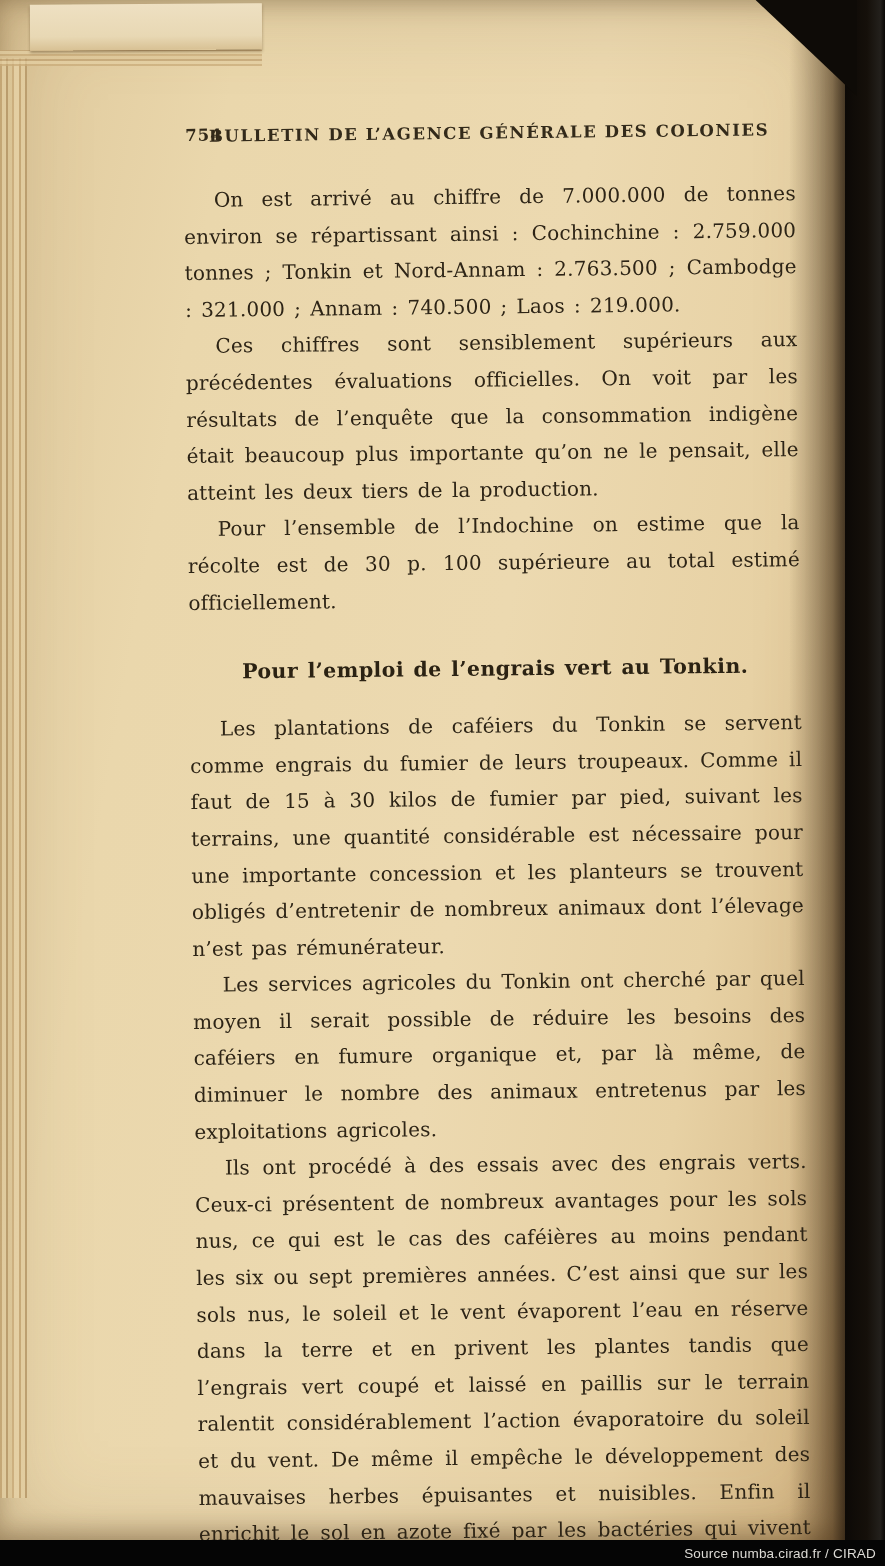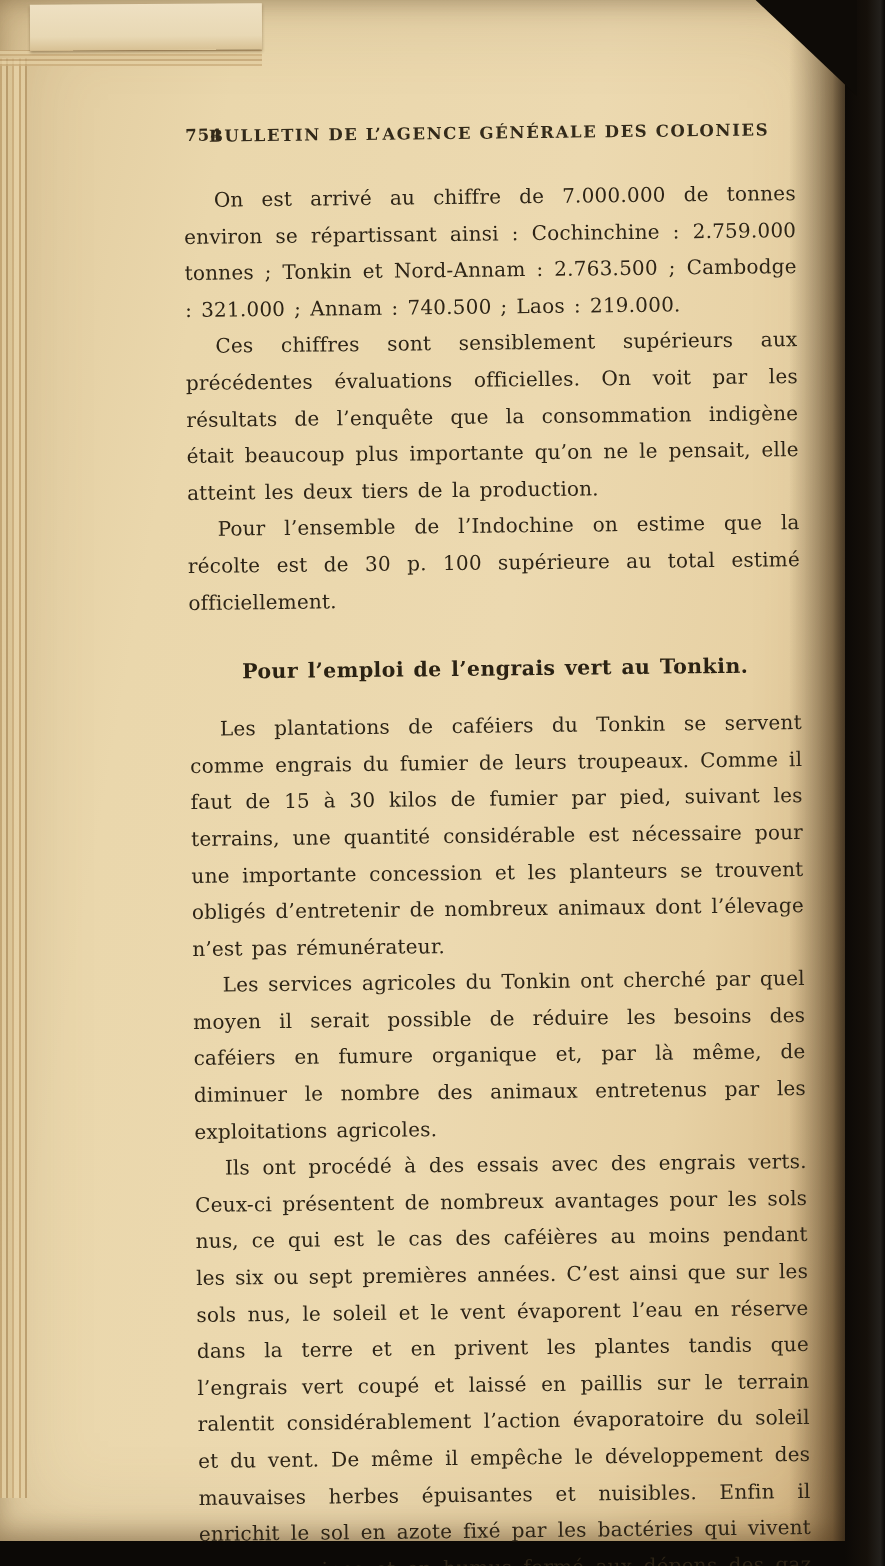--- a/index.html
+++ b/index.html
@@ -191,14 +191,17 @@
     <p class="para">Pour l’ensemble de l’Indochine on estime que la récolte est de 30 p. 100 supérieure au total estimé officiellement.</p>
 
     <h2 class="section-heading">Pour l’emploi de l’engrais vert au Tonkin.</h2>
 
     <p class="para">Les plantations de caféiers du Tonkin se servent comme engrais du fumier de leurs troupeaux. Comme il faut de 15 à 30 kilos de fumier par pied, suivant les terrains, une quantité considérable est nécessaire pour une importante concession et les planteurs se trouvent obligés d’entretenir de nombreux animaux dont l’élevage n’est pas rémunérateur.</p>
     <p class="para">Les services agricoles du Tonkin ont cherché par quel moyen il serait possible de réduire les besoins des caféiers en fumure organique et, par là même, de diminuer le nombre des animaux entretenus par les exploitations agricoles.</p>
     <p class="para">Ils ont procédé à des essais avec des engrais verts. Ceux-ci présentent de nombreux avantages pour les sols nus, ce qui est le cas des caféières au moins pendant les six ou sept premières années. C’est ainsi que sur les sols nus, le soleil et le vent évaporent l’eau en réserve dans la terre et en privent les plantes tandis que l’engrais vert coupé et laissé en paillis sur le terrain ralentit considérablement l’action évaporatoire du soleil et du vent. De même il empêche le développement des mauvaises herbes épuisantes et nuisibles. Enfin il enrichit le sol en azote fixé par les bactéries qui vivent sur ses racines et en humus formé aux dépens des gaz contenus dans l’atmosphère ce qui est tout bénéfice pour le planteur.</p>
 
   </main>
 
+  <footer class="source-bar">
+    <span class="source-text">Source numba.cirad.fr / CIRAD</span>
+  </footer>
 
 </div>
 
 </body></html>

